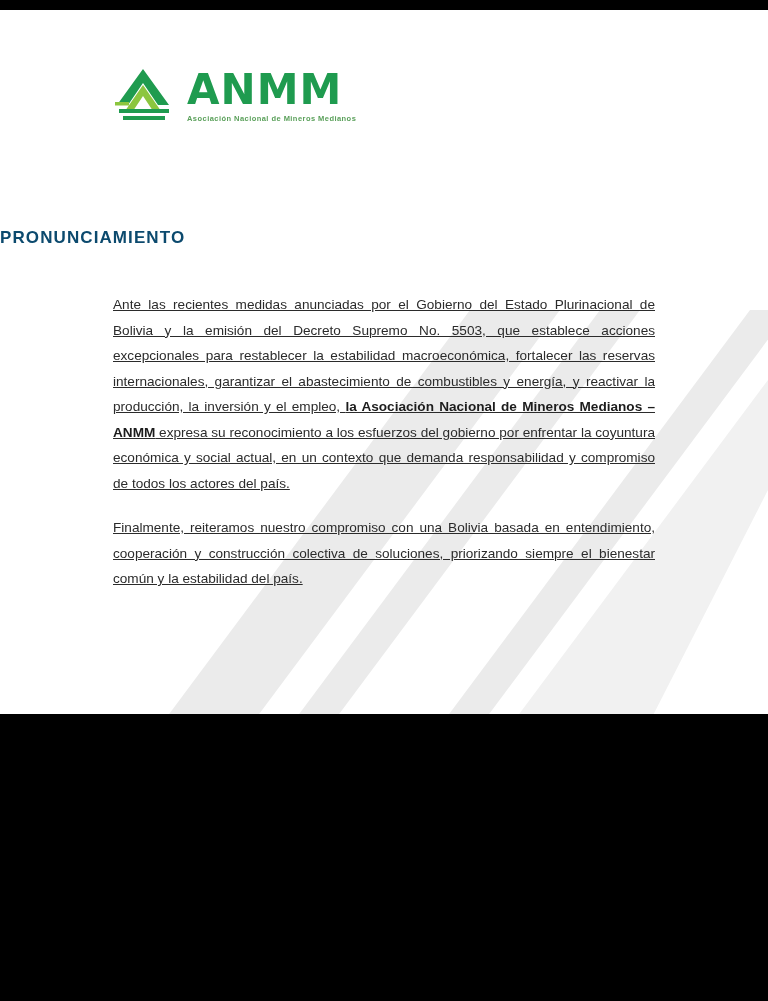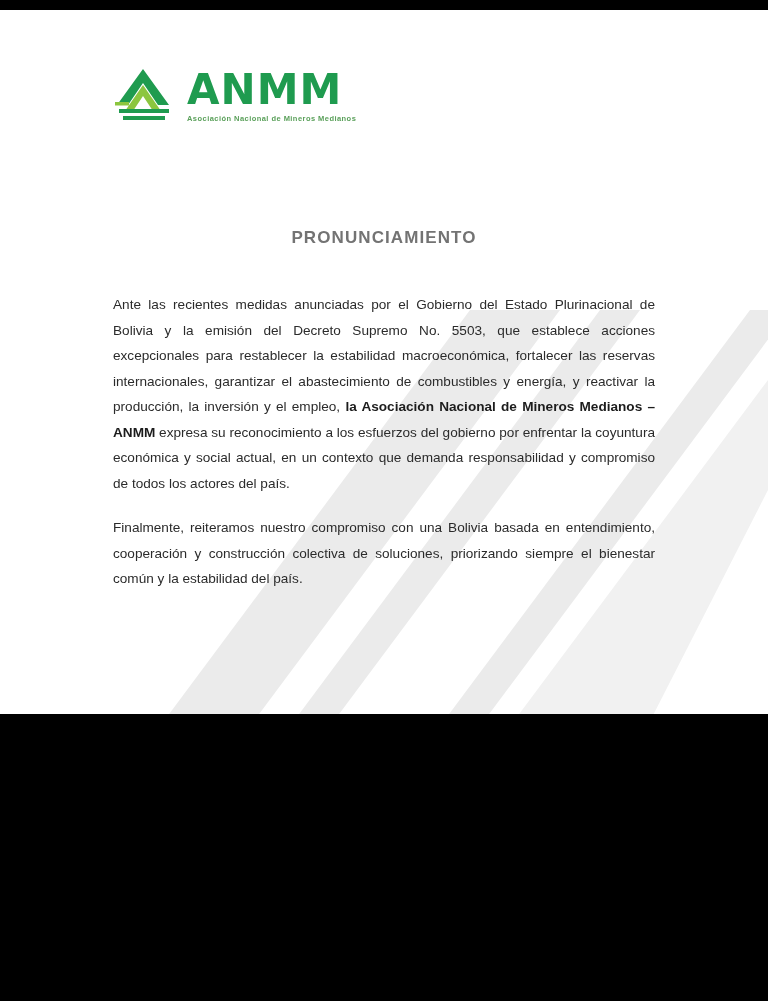--- a/index.html
+++ b/index.html
@@ -74,42 +74,43 @@
     color: #5aa05a;
     white-space: nowrap;
     font-weight: bold;
   }
 
   .doc-title {
     position: absolute;
     left: 0;
     top: 218px;
     width: 768px;
-    text-align: center;
+    text-align: left;
     font-family: "Liberation Sans", sans-serif;
     font-weight: bold;
     font-size: 17px;
     letter-spacing: 1.1px;
-    color: #737373;
+    color: #0c4a6e;
   }
 
   .body-block {
     position: absolute;
     left: 113px;
     top: 282px;
     width: 542px;
   }
   .para {
     font-family: "Liberation Sans", sans-serif;
     font-size: 13.6px;
     line-height: 25.5px;
     color: #2b2b2b;
     text-align: justify;
     text-justify: inter-word;
     margin: 0 0 19px 0;
+    text-decoration: underline;
   }
   .para:last-child { margin-bottom: 0; }
   .para b { font-weight: bold; color: #1c1c1c; }
 
   .signature {
     position: absolute;
     left: 0;
     top: 830px;
     width: 768px;
     text-align: center;

